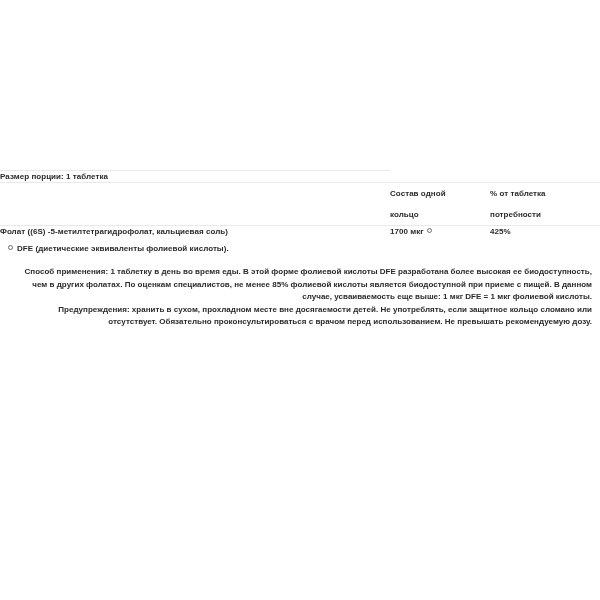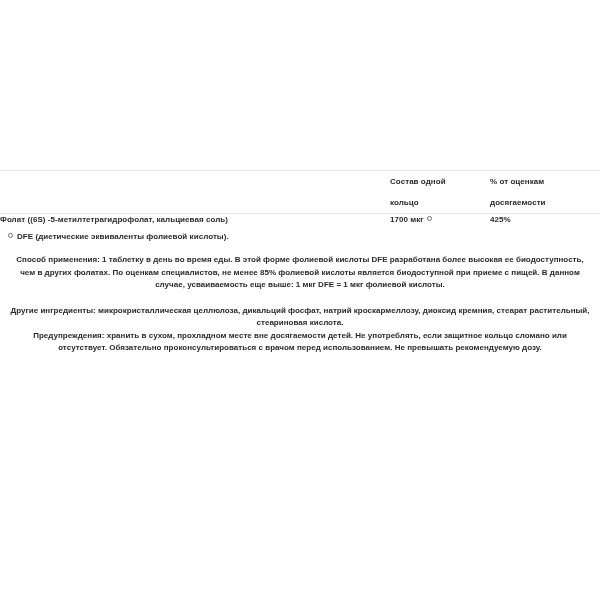--- a/index.html
+++ b/index.html
@@ -100,66 +100,70 @@
     letter-spacing: 0.05px;
   }
 
   .para {
     padding: 0 8px;
     font-size: 8px;
     font-weight: bold;
     line-height: 12.5px;
     letter-spacing: 0.02px;
     color: #2b2b2b;
-    text-align: center;
+    text-align: right;
   }
   .para-usage   { margin-top: 12px; }
   .para-other   { margin-top: 13px; }
   .para-warning { }
 </style>
 </head>
 <body>
 
 <div class="page">
 
   <div class="panel">
 
     <table class="facts">
       <colgroup>
         <col class="col-name">
         <col class="col-amt">
         <col class="col-dv">
       </colgroup>
       <tbody>
 
+        <tr>
+          <td class="cell-pad line-short">Размер порции: 1 таблетка</td>
+          <td></td>
+          <td></td>
+        </tr>
 
 
         <tr>
           <td class="cell-pad-hdr line-full"></td>
           <td class="cell-pad-hdr line-full">
             <span class="hdr-line2">Состав одной</span>
             <span class="hdr-line2">кольцо</span>
           </td>
           <td class="cell-pad-hdr line-full">
-            <span class="hdr-line2">% от оценкам</span>
-            <span class="hdr-line2">досягаемости</span>
+            <span class="hdr-line2">% от таблетка</span>
+            <span class="hdr-line2">потребности</span>
           </td>
         </tr>
 
         <tr>
           <td class="cell-pad line-full">Фолат ((6S) -5-метилтетрагидрофолат, кальциевая соль)</td>
           <td class="cell-pad line-full"><span>1700 мкг</span><span class="circ"></span></td>
           <td class="cell-pad line-full">425%</td>
         </tr>
 
       </tbody>
     </table>
 
     <div class="footnote"><span class="circ-lead"></span><span>DFE (диетические эквиваленты фолиевой кислоты).</span></div>
 
     <div class="para para-usage">Способ применения: 1 таблетку в день во время еды. В этой форме фолиевой кислоты DFE разработана более высокая ее биодоступность, чем в других фолатах. По оценкам специалистов, не менее 85% фолиевой кислоты является биодоступной при приеме с пищей. В данном случае, усваиваемость еще выше: 1 мкг DFE = 1 мкг фолиевой кислоты.</div>
 
-    <div class="para para-other">Другие ингредиенты: микрокристаллическая целлюлоза, дикальций фосфат, натрий кроскармеллозу, диоксид кремния, стеарат растительный, стеариновая кислота.</div>
 
     <div class="para para-warning">Предупреждения: хранить в сухом, прохладном месте вне досягаемости детей. Не употреблять, если защитное кольцо сломано или отсутствует. Обязательно проконсультироваться с врачом перед использованием. Не превышать рекомендуемую дозу.</div>
 
   </div>
 </div>
 
 </body></html>

